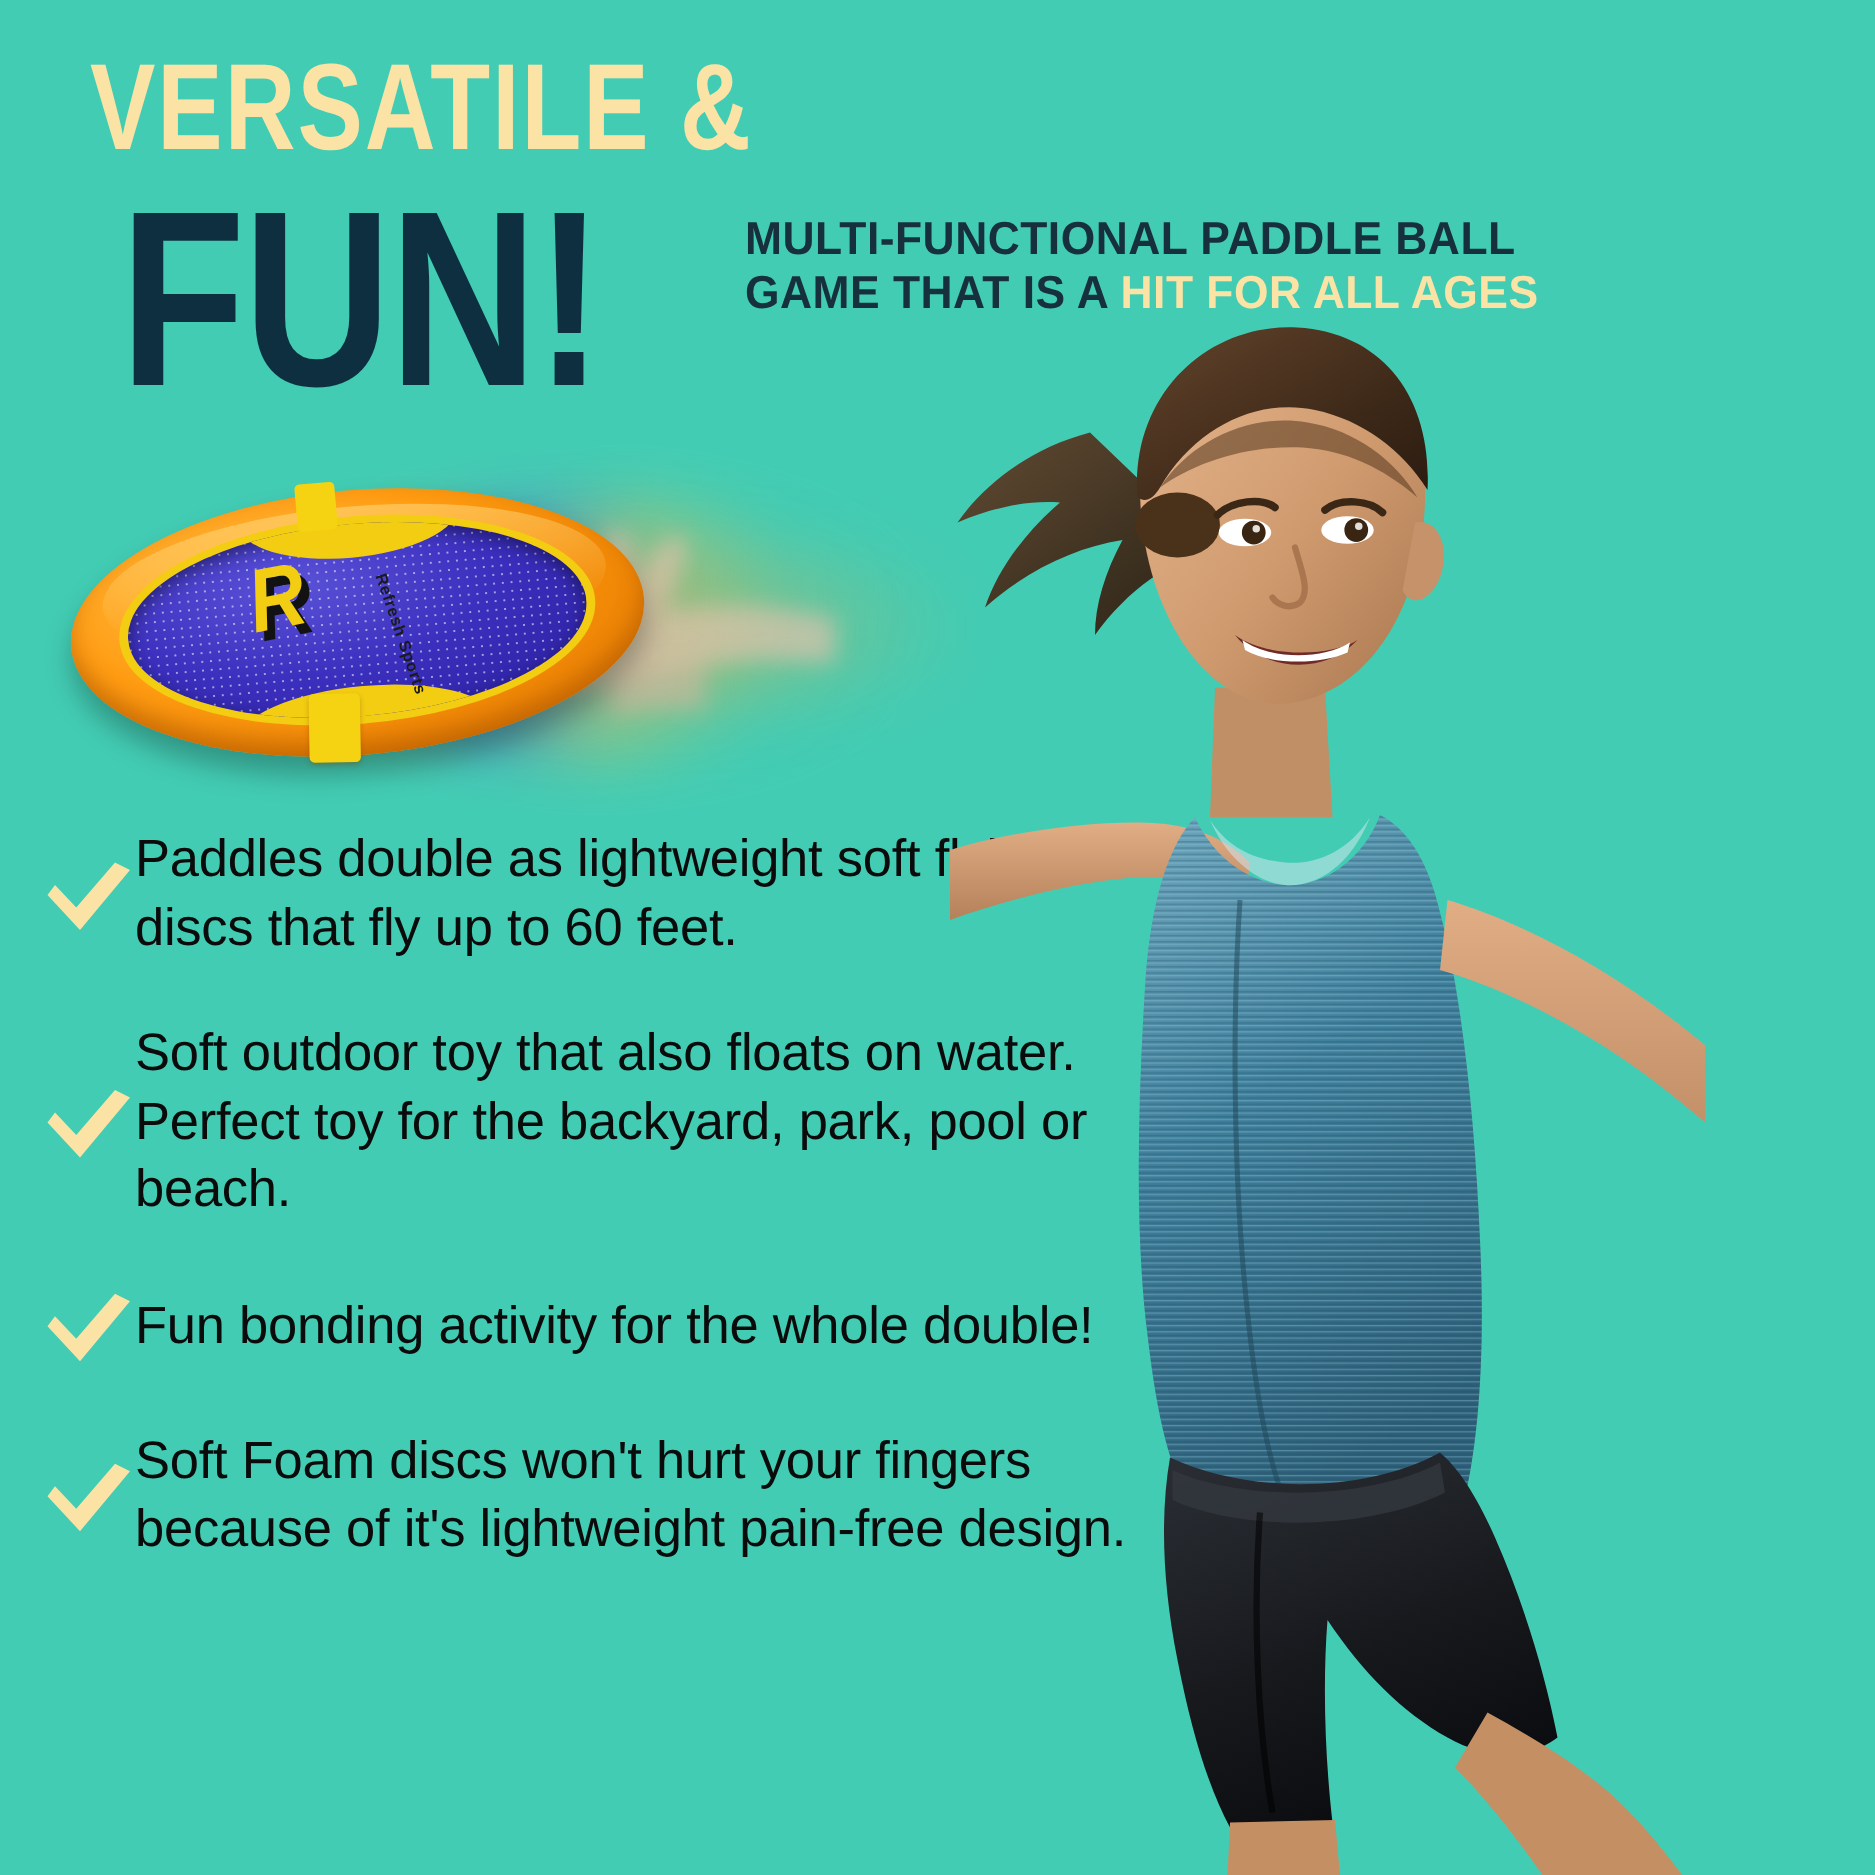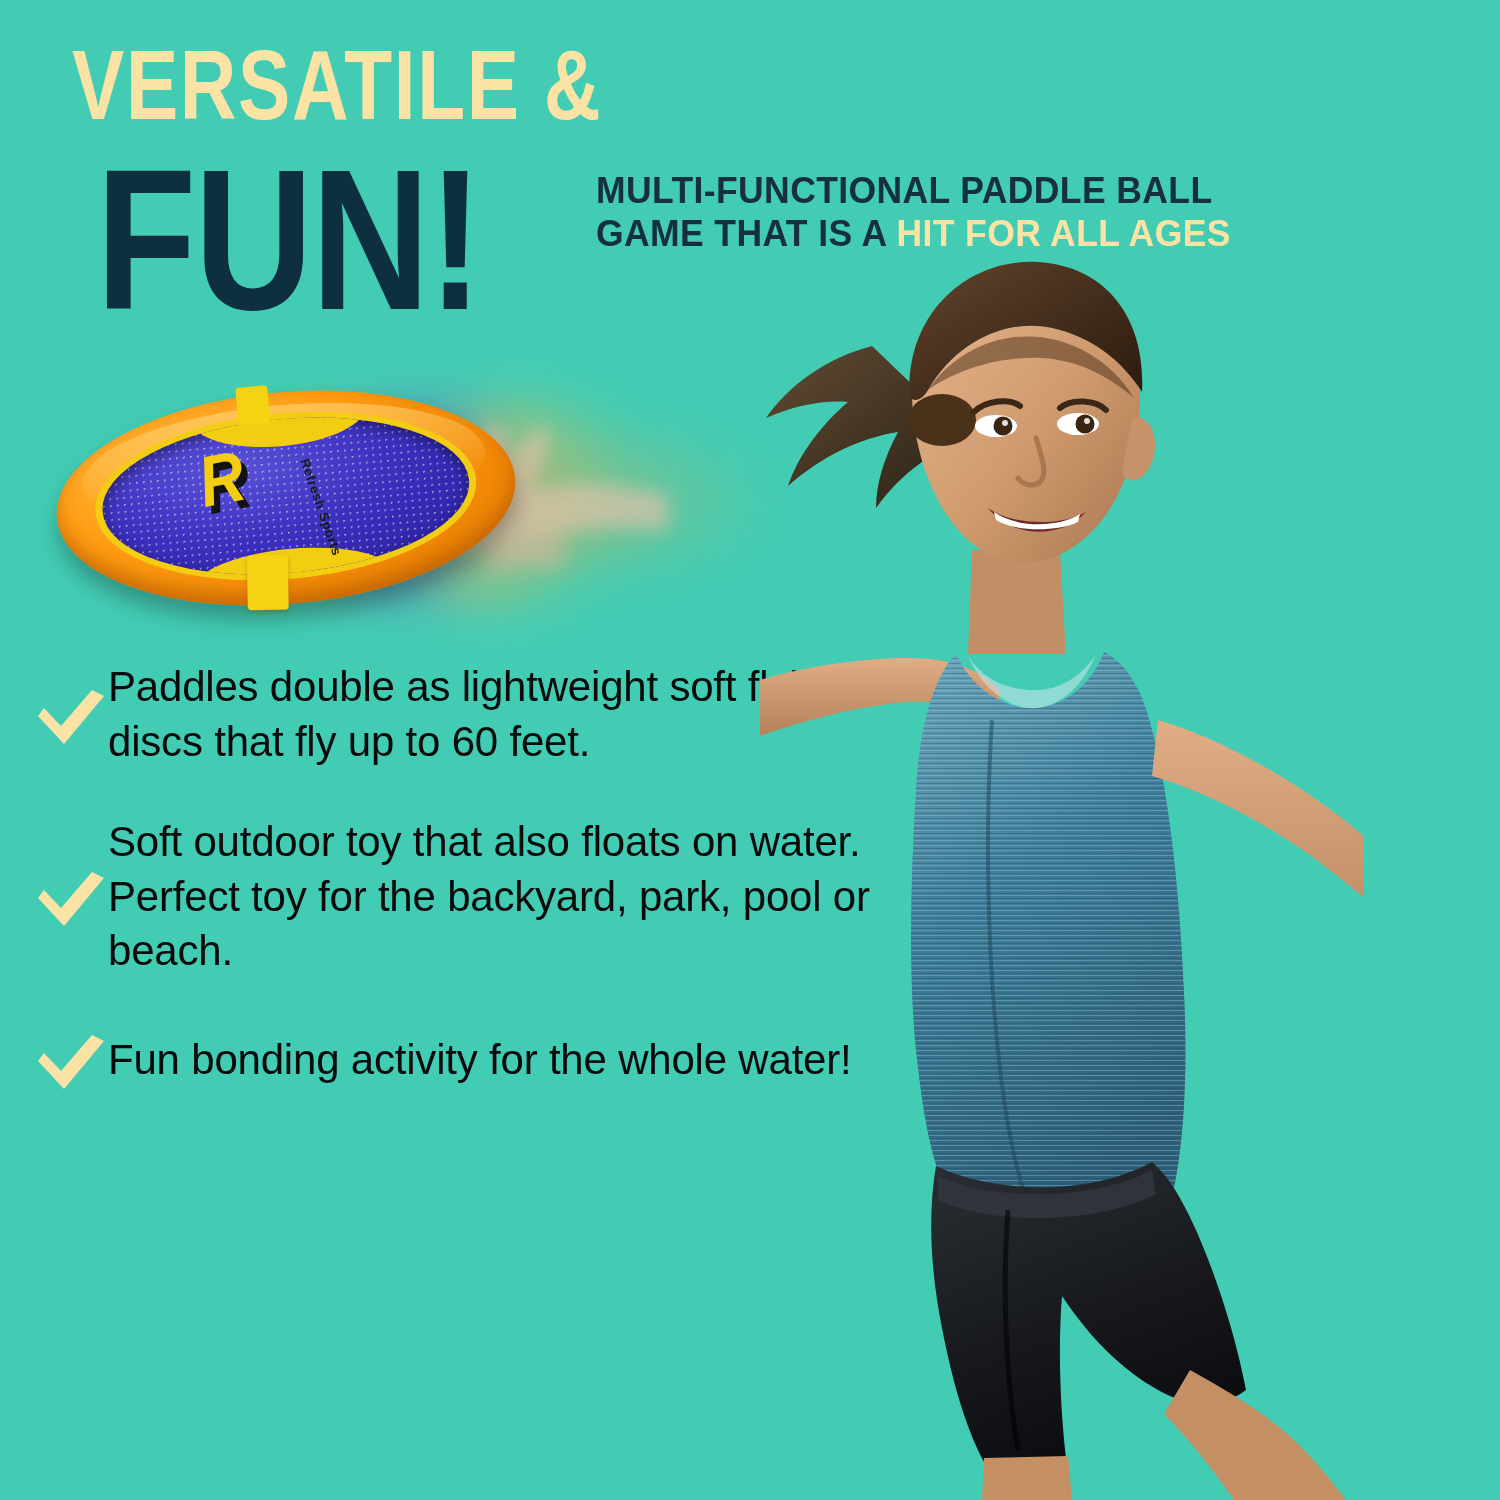--- a/index.html
+++ b/index.html
@@ -207,23 +207,31 @@
       </span>
       <span class="feature-text">Soft outdoor toy that also floats on water. Perfect toy for the backyard, park, pool or beach.</span>
     </div>
 
     <div class="feature">
       <span class="check">
         <svg width="74" height="62" viewBox="0 0 74 62">
           <path d="M4,30 L10,22 L27,40 L58,4 L70,10 L30,58 Z" fill="#fbe3a6"></path>
         </svg>
       </span>
-      <span class="feature-text">Fun bonding activity for the whole water!</span>
-    </div>
-
+      <span class="feature-text">Fun bonding activity for the whole double!</span>
+    </div>
+
+    <div class="feature">
+      <span class="check">
+        <svg width="74" height="62" viewBox="0 0 74 62">
+          <path d="M4,30 L10,22 L27,40 L58,4 L70,10 L30,58 Z" fill="#fbe3a6"></path>
+        </svg>
+      </span>
+      <span class="feature-text">Soft Foam discs won't hurt your fingers because of it's lightweight pain-free design.</span>
+    </div>
 
   </div>
 
   <div id="photo">
     <svg width="740" height="1250" viewBox="0 0 740 1250">
       <defs>
         <linearGradient id="skin" x1="0" y1="0" x2="1" y2="1">
           <stop offset="0%" stop-color="#e8b890"></stop>
           <stop offset="55%" stop-color="#cf9a6e"></stop>
           <stop offset="100%" stop-color="#a9764f"></stop>

